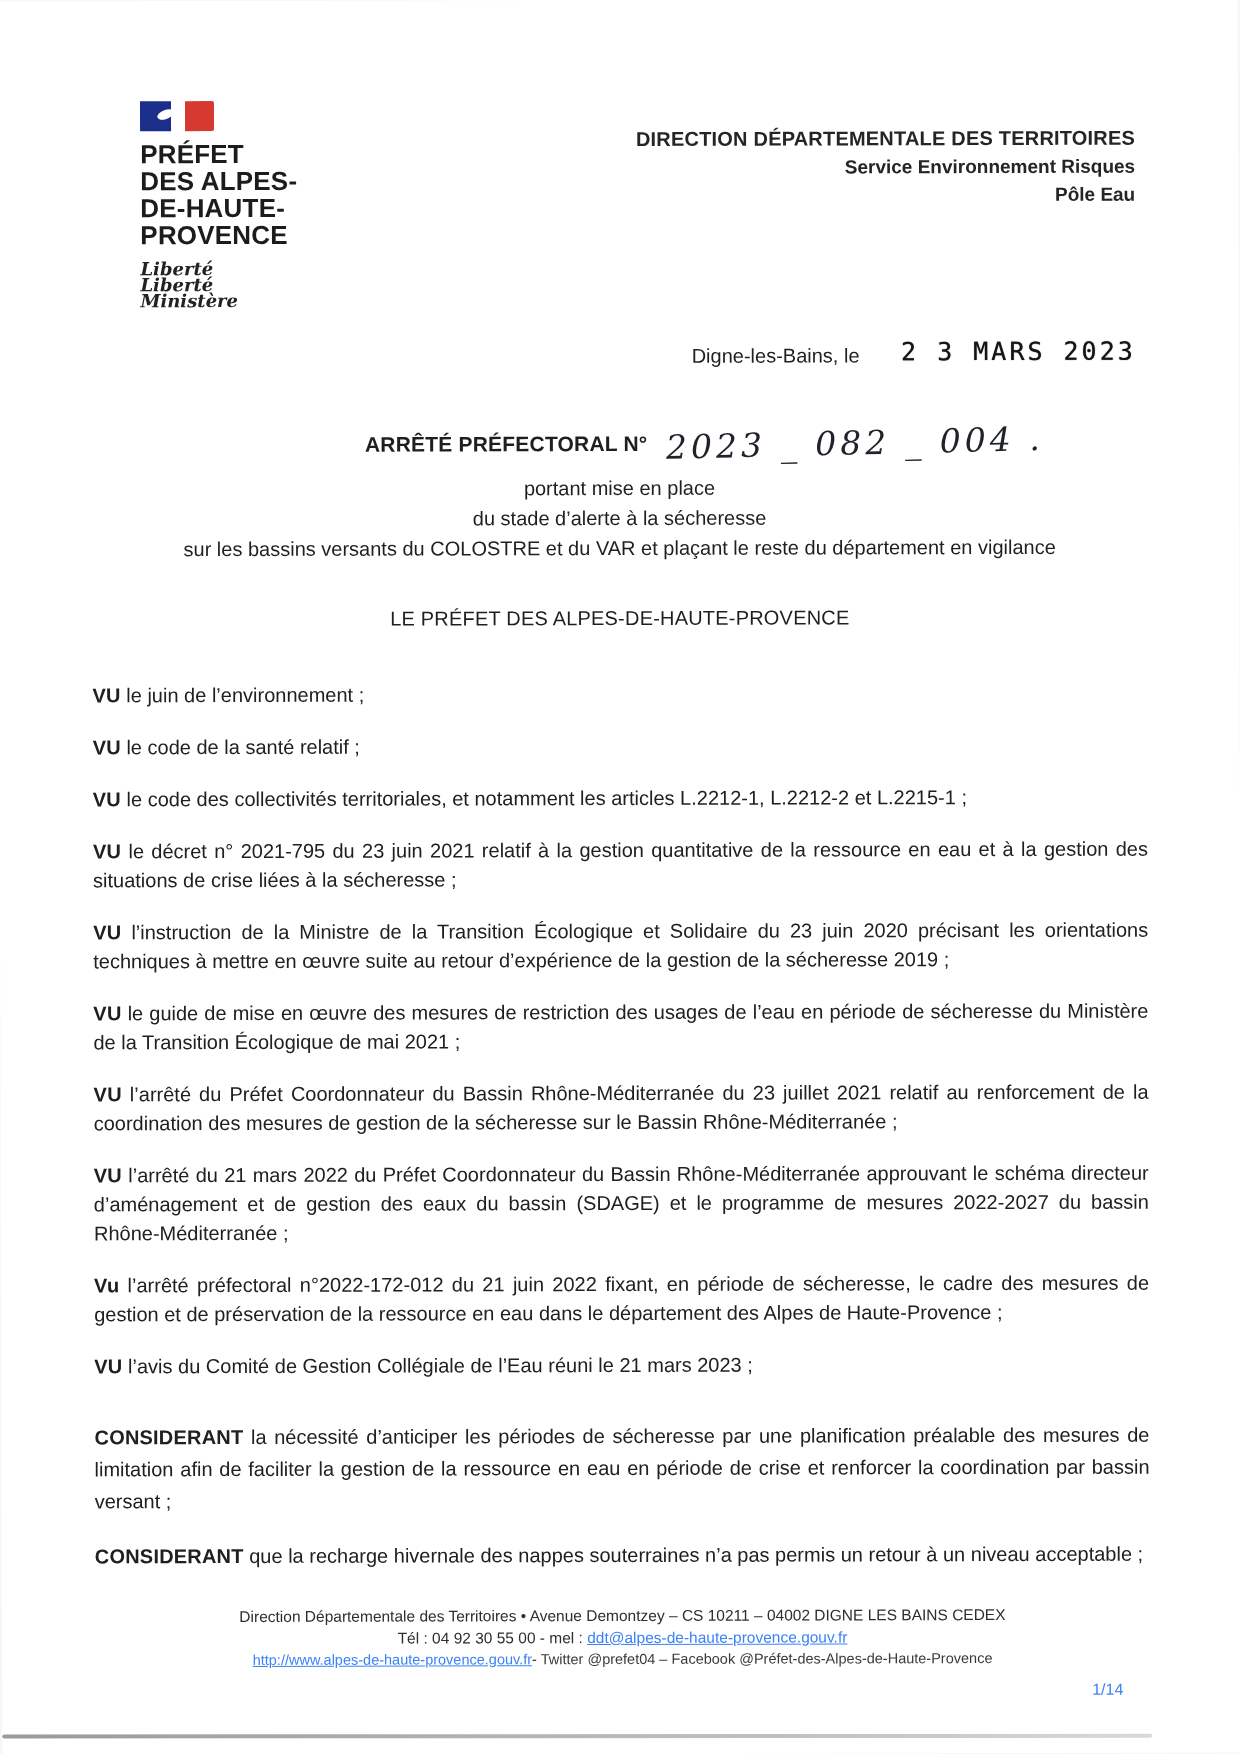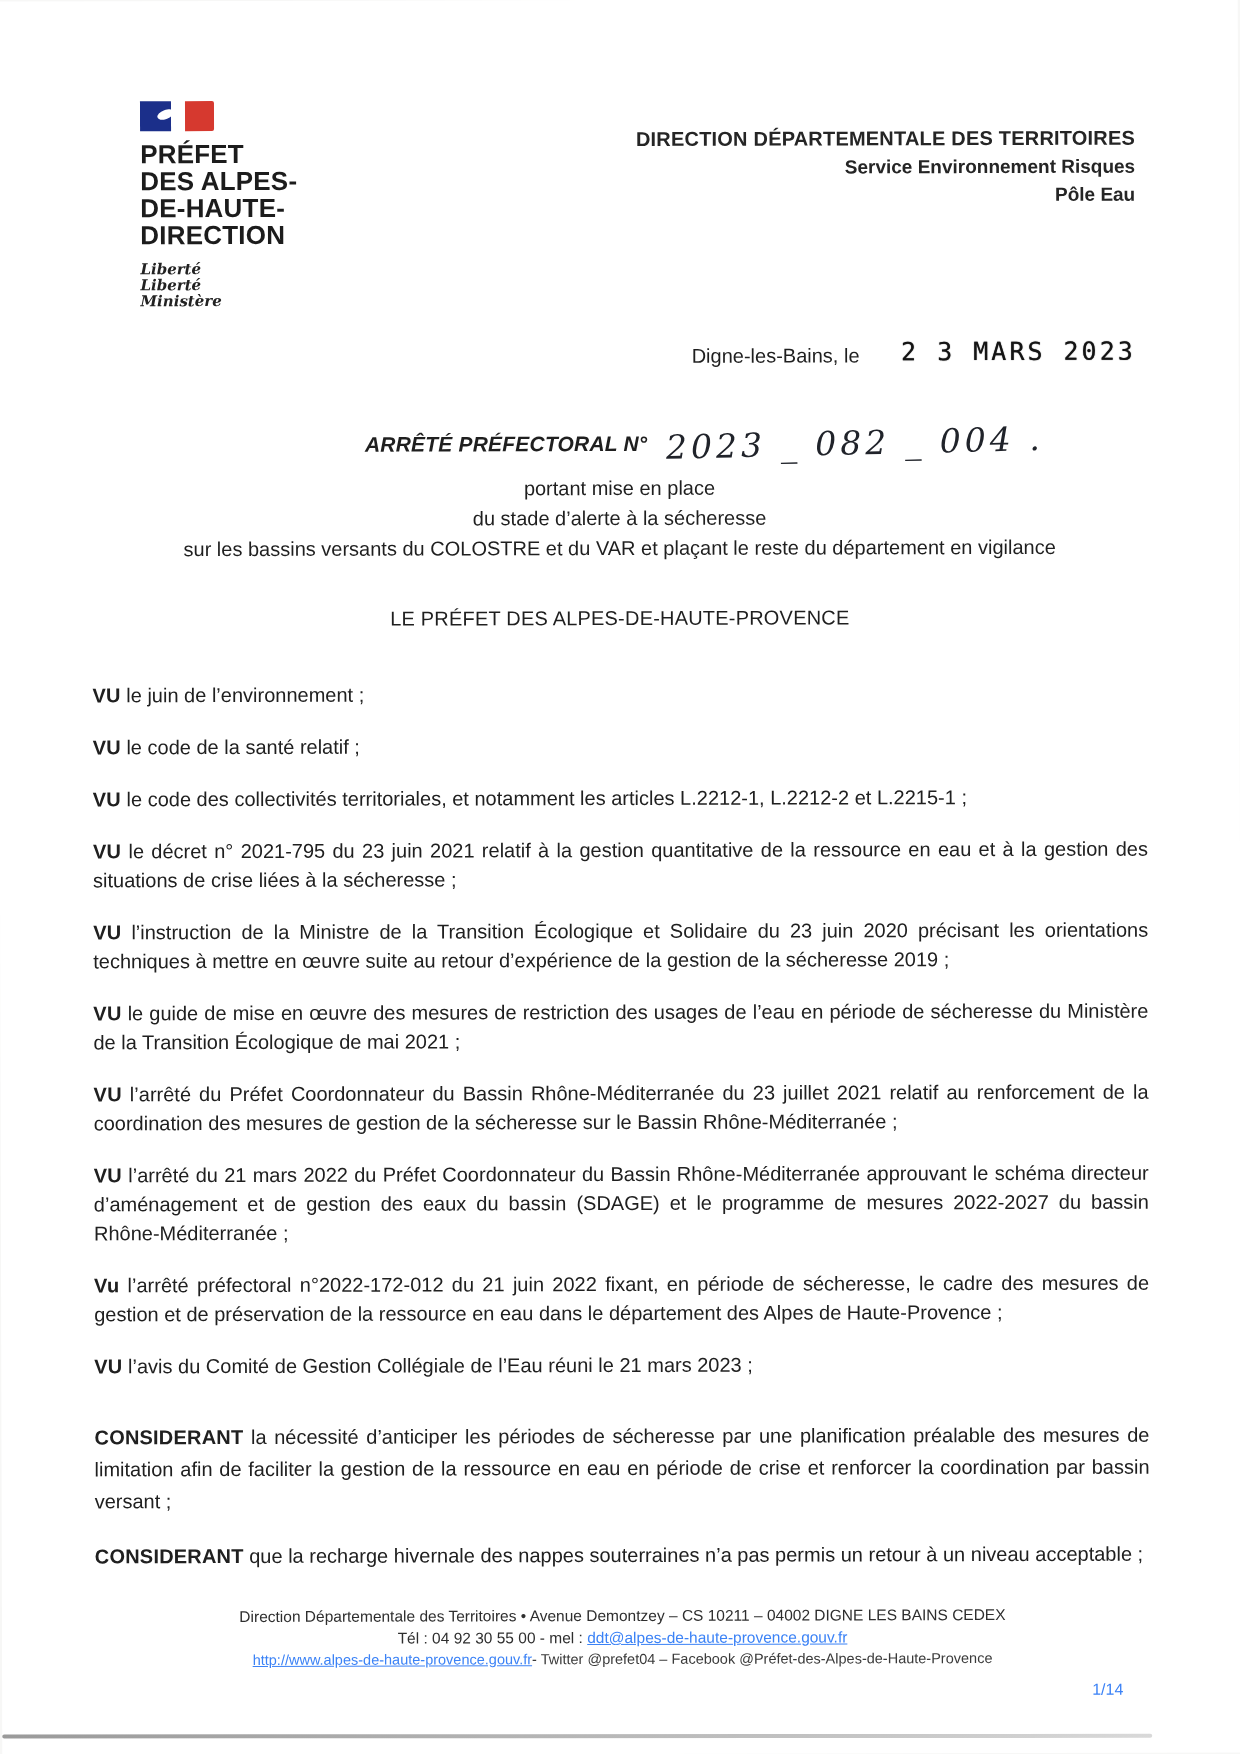--- a/index.html
+++ b/index.html
@@ -20,39 +20,39 @@
   .logo{position:absolute;left:95px;top:100px;margin-left:47px;}
   .flag{display:block;width:74px;height:30px;position:relative;margin-bottom:10px;}
   .flag-blue,.flag-red{position:absolute;top:0;height:30px;}
   .flag-blue{left:0;width:31px;background:#1b2f8a;}
   .flag-blue::after{
     content:"";position:absolute;right:-2px;top:9px;width:16px;height:9px;
     background:#fff;border-radius:60% 40% 50% 50%;transform:rotate(-18deg);
   }
   .flag-red{left:45px;width:29px;background:#d6392f;border-radius:0 2px 2px 0;}
   .logo-title{font-weight:bold;font-size:26px;line-height:27px;letter-spacing:0.2px;color:#1c1c1c;}
-  .motto{margin-top:12px;font-family:"DejaVu Serif", serif;font-style:italic;font-weight:bold;font-size:15px;line-height:16px;color:#222;}
+  .motto{margin-top:12px;font-family:"DejaVu Serif", serif;font-style:italic;font-weight:bold;font-size:18px;line-height:16px;color:#222;}
   
   .hdr-right{position:absolute;right:103px;top:128px;text-align:right;font-weight:bold;color:#252525;}
   .hdr-right .l1{font-size:20px;letter-spacing:0.2px;}
   .hdr-right .l2,.hdr-right .l3{font-size:19px;margin-top:6px;}
   
   .dateline{position:absolute;left:693px;top:340px;font-size:20px;white-space:nowrap;}
   .stamp{
     display:inline-block;margin-left:36px;
     font-family:"DejaVu Sans Mono", monospace;font-weight:normal;
     font-size:25px;letter-spacing:3px;color:#141414;
     transform:translateY(-2px);
     text-shadow:0 0 1px #333;
   }
   
   .content{position:absolute;left:93px;top:420px;width:1055px;}
   .tl{ text-align:center; }
   .title-line1{text-align:center;transform:translateX(85px);white-space:nowrap;margin-bottom:14px;}
-  .title-line1 .bold{font-weight:bold;font-size:21px;letter-spacing:0.2px;font-style:italic;}
+  .title-line1 .bold{font-weight:bold;font-size:21px;letter-spacing:0.2px;}
   .handwritten{
     display:inline-block;
     font-family:"DejaVu Serif", serif;font-style:italic;
     font-size:33px;letter-spacing:4px;color:#20232a;
     transform:translateY(4px) rotate(-1.2deg);
     margin-left:14px;white-space:nowrap;
   }
   .title-line{font-size:20px;line-height:30px;}
   .salutation{text-align:center;font-size:20px;margin-top:44px;letter-spacing:0.2px;}
   
@@ -87,21 +87,21 @@
 
   <div class="logo">
     <span class="flag">
       <span class="flag-blue"></span>
       <span class="flag-red"></span>
     </span>
     <div class="logo-title">
       <div>PRÉFET</div>
       <div>DES ALPES-</div>
       <div>DE-HAUTE-</div>
-      <div>DIRECTION</div>
+      <div>PROVENCE</div>
     </div>
     <div class="motto">
       <div>Liberté</div>
       <div>Liberté</div>
       <div>Ministère</div>
     </div>
   </div>
 
   <div class="hdr-right">
     <div class="l1">DIRECTION DÉPARTEMENTALE DES TERRITOIRES</div>

